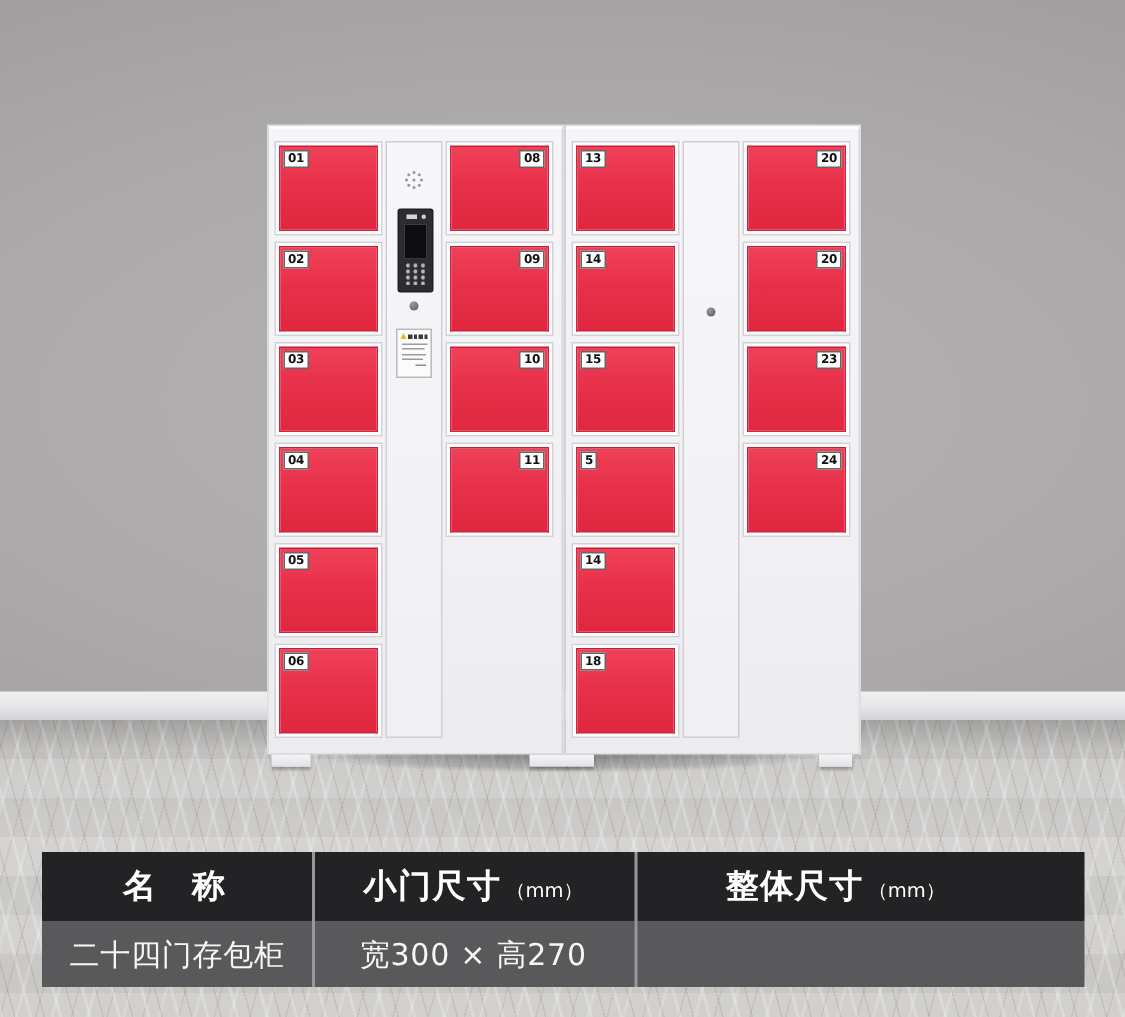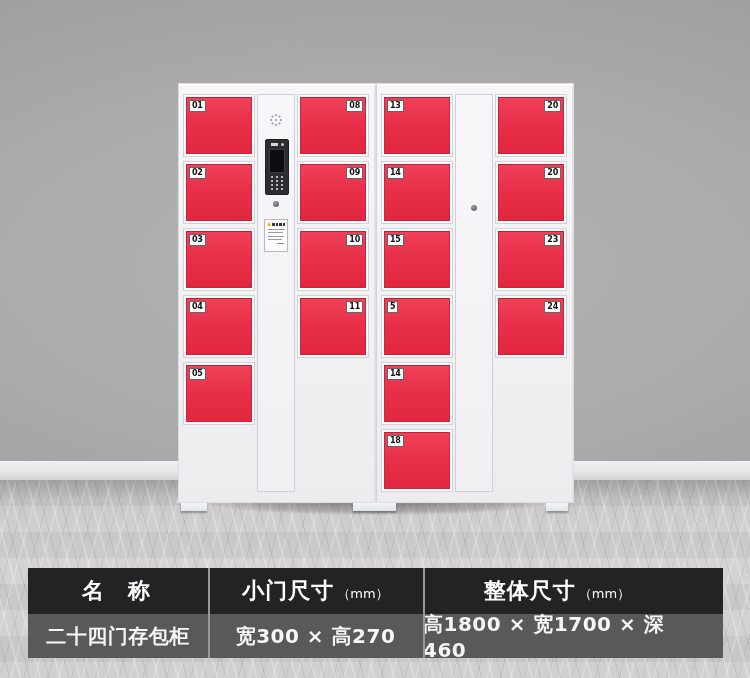--- a/index.html
+++ b/index.html
@@ -73,21 +73,21 @@
 
   
   .spec-table{position:absolute;left:28px;top:568px;width:695px;height:90px;color:#fff;}
   .spec-row{display:flex;width:100%;}
   .spec-head{height:46px;background:var(--tbl-head-bg);}
   .spec-vals{height:44px;background:var(--tbl-row-bg);}
   .cell{display:flex;align-items:center;justify-content:center;box-sizing:border-box;}
   .w1{width:180px;} .w2{width:215px;} .w3{width:268px;}
   .spec-head .cell{font-size:22px;font-weight:bold;letter-spacing:1px;}
   .unit{font-size:13px;font-weight:400;margin-left:3px;padding-top:5px;letter-spacing:0;}
-  .spec-vals .cell{font-size:20px;font-weight:700;color:#f6f6f6;letter-spacing:0.5px;}
+  .spec-vals .cell{font-size:20px;font-weight:400;color:#f6f6f6;letter-spacing:0.5px;}
   .vdiv{position:absolute;top:0;width:2px;height:100%;background:var(--tbl-div);}
   .d1{left:180px;} .d2{left:395px;}
 </style>
 </head>
 <body>
 
 <div class="scene">
 
   <div class="wall"></div>
   <div class="baseboard"></div>
@@ -122,20 +122,25 @@
               <span class="door-num">04</span>
             </div>
           </div>
 
           <div class="door-cell">
             <div class="door-red">
               <span class="door-num">05</span>
             </div>
           </div>
 
+          <div class="door-cell">
+            <div class="door-red">
+              <span class="door-num">06</span>
+            </div>
+          </div>
         </div>
       <div class="center-col">
         <div class="speaker"></div>
         <div class="terminal">
           <div class="cam-bar"></div>
           <div class="cam-dot"></div>
           <div class="screen"></div>
           <div class="keypad"></div>
         </div>
         <div class="keyhole kh1"></div>
@@ -272,19 +277,18 @@
           <span class="unit">（mm）</span>
       </div>
       <div class="cell w3">
         <span>整体尺寸</span>
           <span class="unit">（mm）</span>
       </div>
     </div>
     <div class="spec-row spec-vals">
       <div class="cell w1">二十四门存包柜</div>
       <div class="cell w2">宽300 × 高270</div>
-      <div class="cell w3">高1800 × 宽1700 × 深460</div>
     </div>
     <div class="vdiv d1"></div>
     <div class="vdiv d2"></div>
   </div>
 
 </div>
 
 </body></html>

